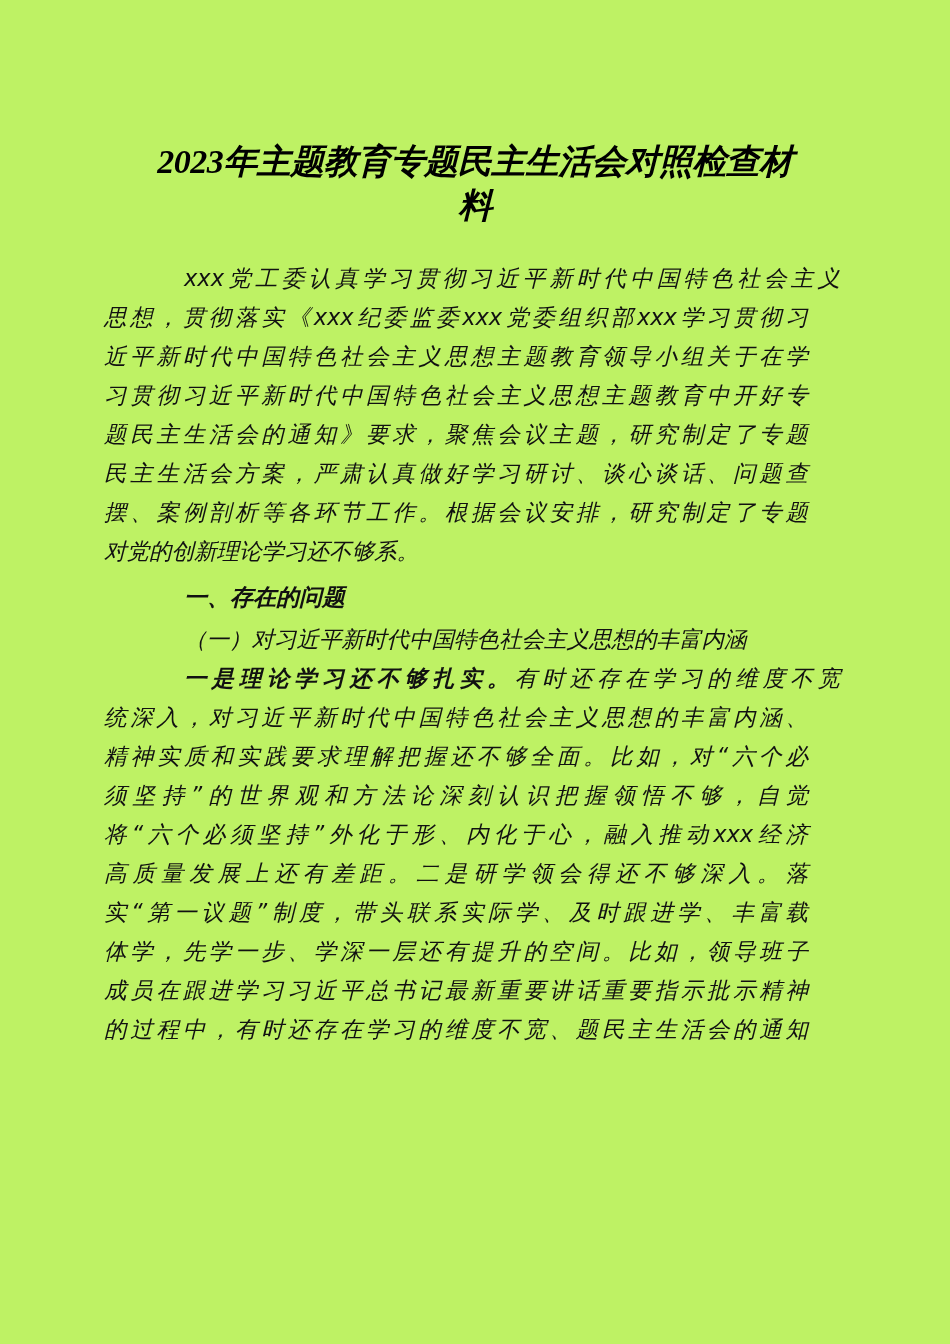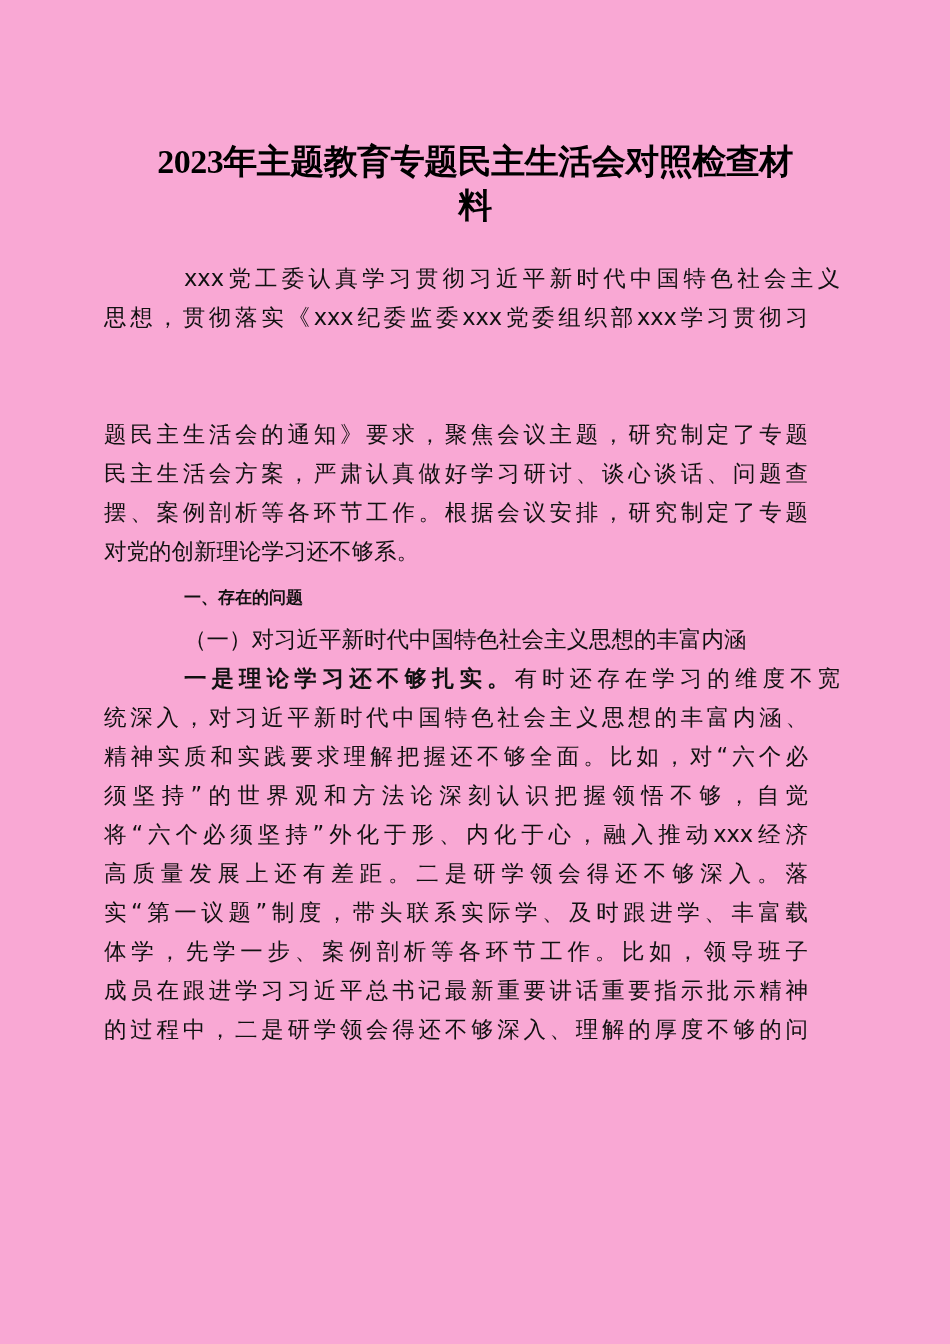--- a/index.html
+++ b/index.html
@@ -14,21 +14,22 @@
       overflow: hidden;
       color: #000000;
       font-family: "DejaVu Serif", "Liberation Serif", serif;
     }
     .page {
       position: absolute;
       left: 0;
       top: 0;
       width: 950px;
       height: 1344px;
-      background: #f9a8d4;
+      background: #bef264;
+      font-style: italic;
     }
     .title {
       position: absolute;
       left: 120px;
       width: 710px;
       text-align: center;
       font-family: "Liberation Serif", "DejaVu Serif", serif;
       font-weight: bold;
       font-size: 34px;
       letter-spacing: -0.5px;
@@ -50,52 +51,54 @@
       font-family: "DejaVu Sans", "Liberation Sans", sans-serif;
       font-weight: normal;
       color: #111111;
     }
     .line.indent { left: 184px; width: 656px; }
     .line.last { text-align-last: left; }
     .heading1 {
       font-family: "DejaVu Sans", "Liberation Sans", sans-serif;
       font-weight: bold;
       text-align-last: left;
-      font-size: 17px;
+      font-size: 23px;
     }
     .heading2 {
       text-align-last: left;
       font-size: 22.5px;
     }
     .bold-lead { font-weight: bold; }
   </style>
 </head>
 <body>
 
 <div class="page">
 
   <div class="title title-l1">2023年主题教育专题民主生活会对照检查材</div>
   <div class="title title-l2">料</div>
 
   <div class="line indent" style="top:259px">xxx党工委认真学习贯彻习近平新时代中国特色社会主义</div>
   <div class="line" style="top:298px">思想，贯彻落实《xxx纪委监委xxx党委组织部xxx学习贯彻习</div>
+  <div class="line" style="top:337px">近平新时代中国特色社会主义思想主题教育领导小组关于在学</div>
+  <div class="line" style="top:376px">习贯彻习近平新时代中国特色社会主义思想主题教育中开好专</div>
   <div class="line" style="top:415px">题民主生活会的通知》要求，聚焦会议主题，研究制定了专题</div>
   <div class="line" style="top:454px">民主生活会方案，严肃认真做好学习研讨、谈心谈话、问题查</div>
   <div class="line" style="top:493px">摆、案例剖析等各环节工作。根据会议安排，研究制定了专题</div>
   <div class="line last" style="top:532px">对党的创新理论学习还不够系。</div>
 
   <div class="line indent heading1" style="top:578px">一、存在的问题</div>
 
   <div class="line indent heading2" style="top:620px">（一）对习近平新时代中国特色社会主义思想的丰富内涵</div>
 
   <div class="line indent" style="top:659px"><span class="bold-lead">一是理论学习还不够扎实。</span><span>有时还存在学习的维度不宽</span></div>
 
   <div class="line" style="top:698px">统深入，对习近平新时代中国特色社会主义思想的丰富内涵、</div>
   <div class="line" style="top:737px">精神实质和实践要求理解把握还不够全面。比如，对“六个必</div>
   <div class="line" style="top:776px">须坚持”的世界观和方法论深刻认识把握领悟不够，自觉</div>
   <div class="line" style="top:815px">将“六个必须坚持”外化于形、内化于心，融入推动xxx经济</div>
   <div class="line" style="top:854px">高质量发展上还有差距。二是研学领会得还不够深入。落</div>
   <div class="line" style="top:893px">实“第一议题”制度，带头联系实际学、及时跟进学、丰富载</div>
-  <div class="line" style="top:932px">体学，先学一步、案例剖析等各环节工作。比如，领导班子</div>
+  <div class="line" style="top:932px">体学，先学一步、学深一层还有提升的空间。比如，领导班子</div>
   <div class="line" style="top:971px">成员在跟进学习习近平总书记最新重要讲话重要指示批示精神</div>
-  <div class="line" style="top:1010px">的过程中，二是研学领会得还不够深入、理解的厚度不够的问</div>
+  <div class="line" style="top:1010px">的过程中，有时还存在学习的维度不宽、题民主生活会的通知</div>
 
 </div>
 
 </body></html>

